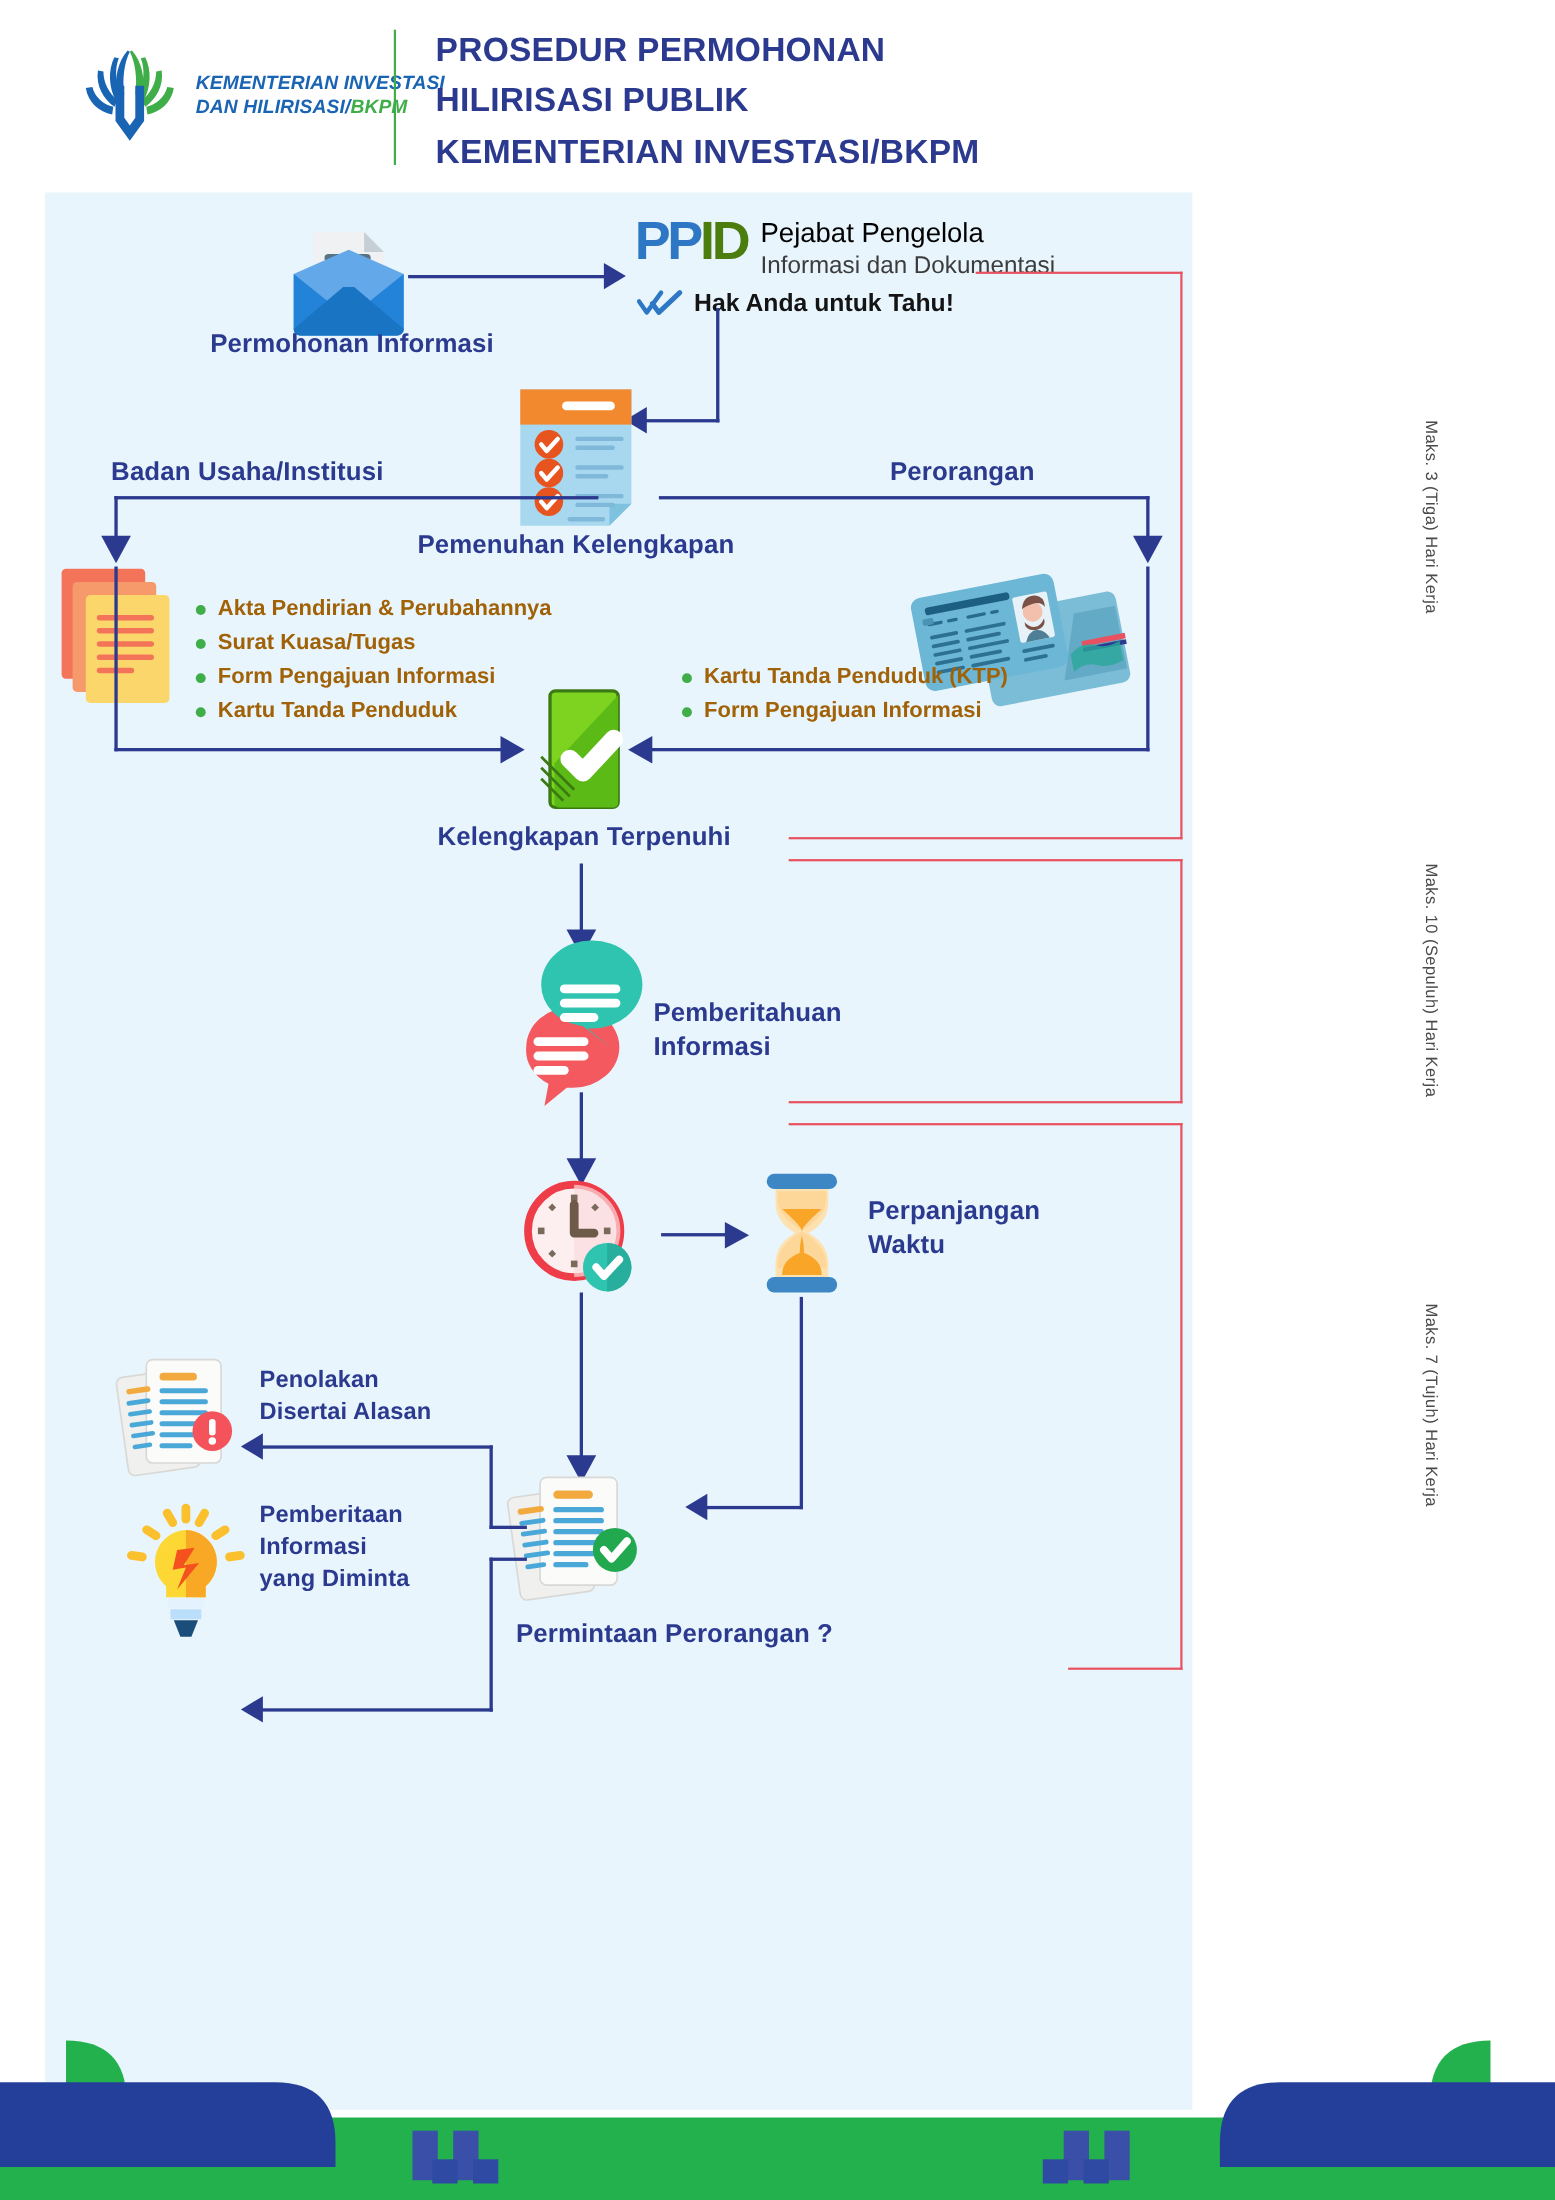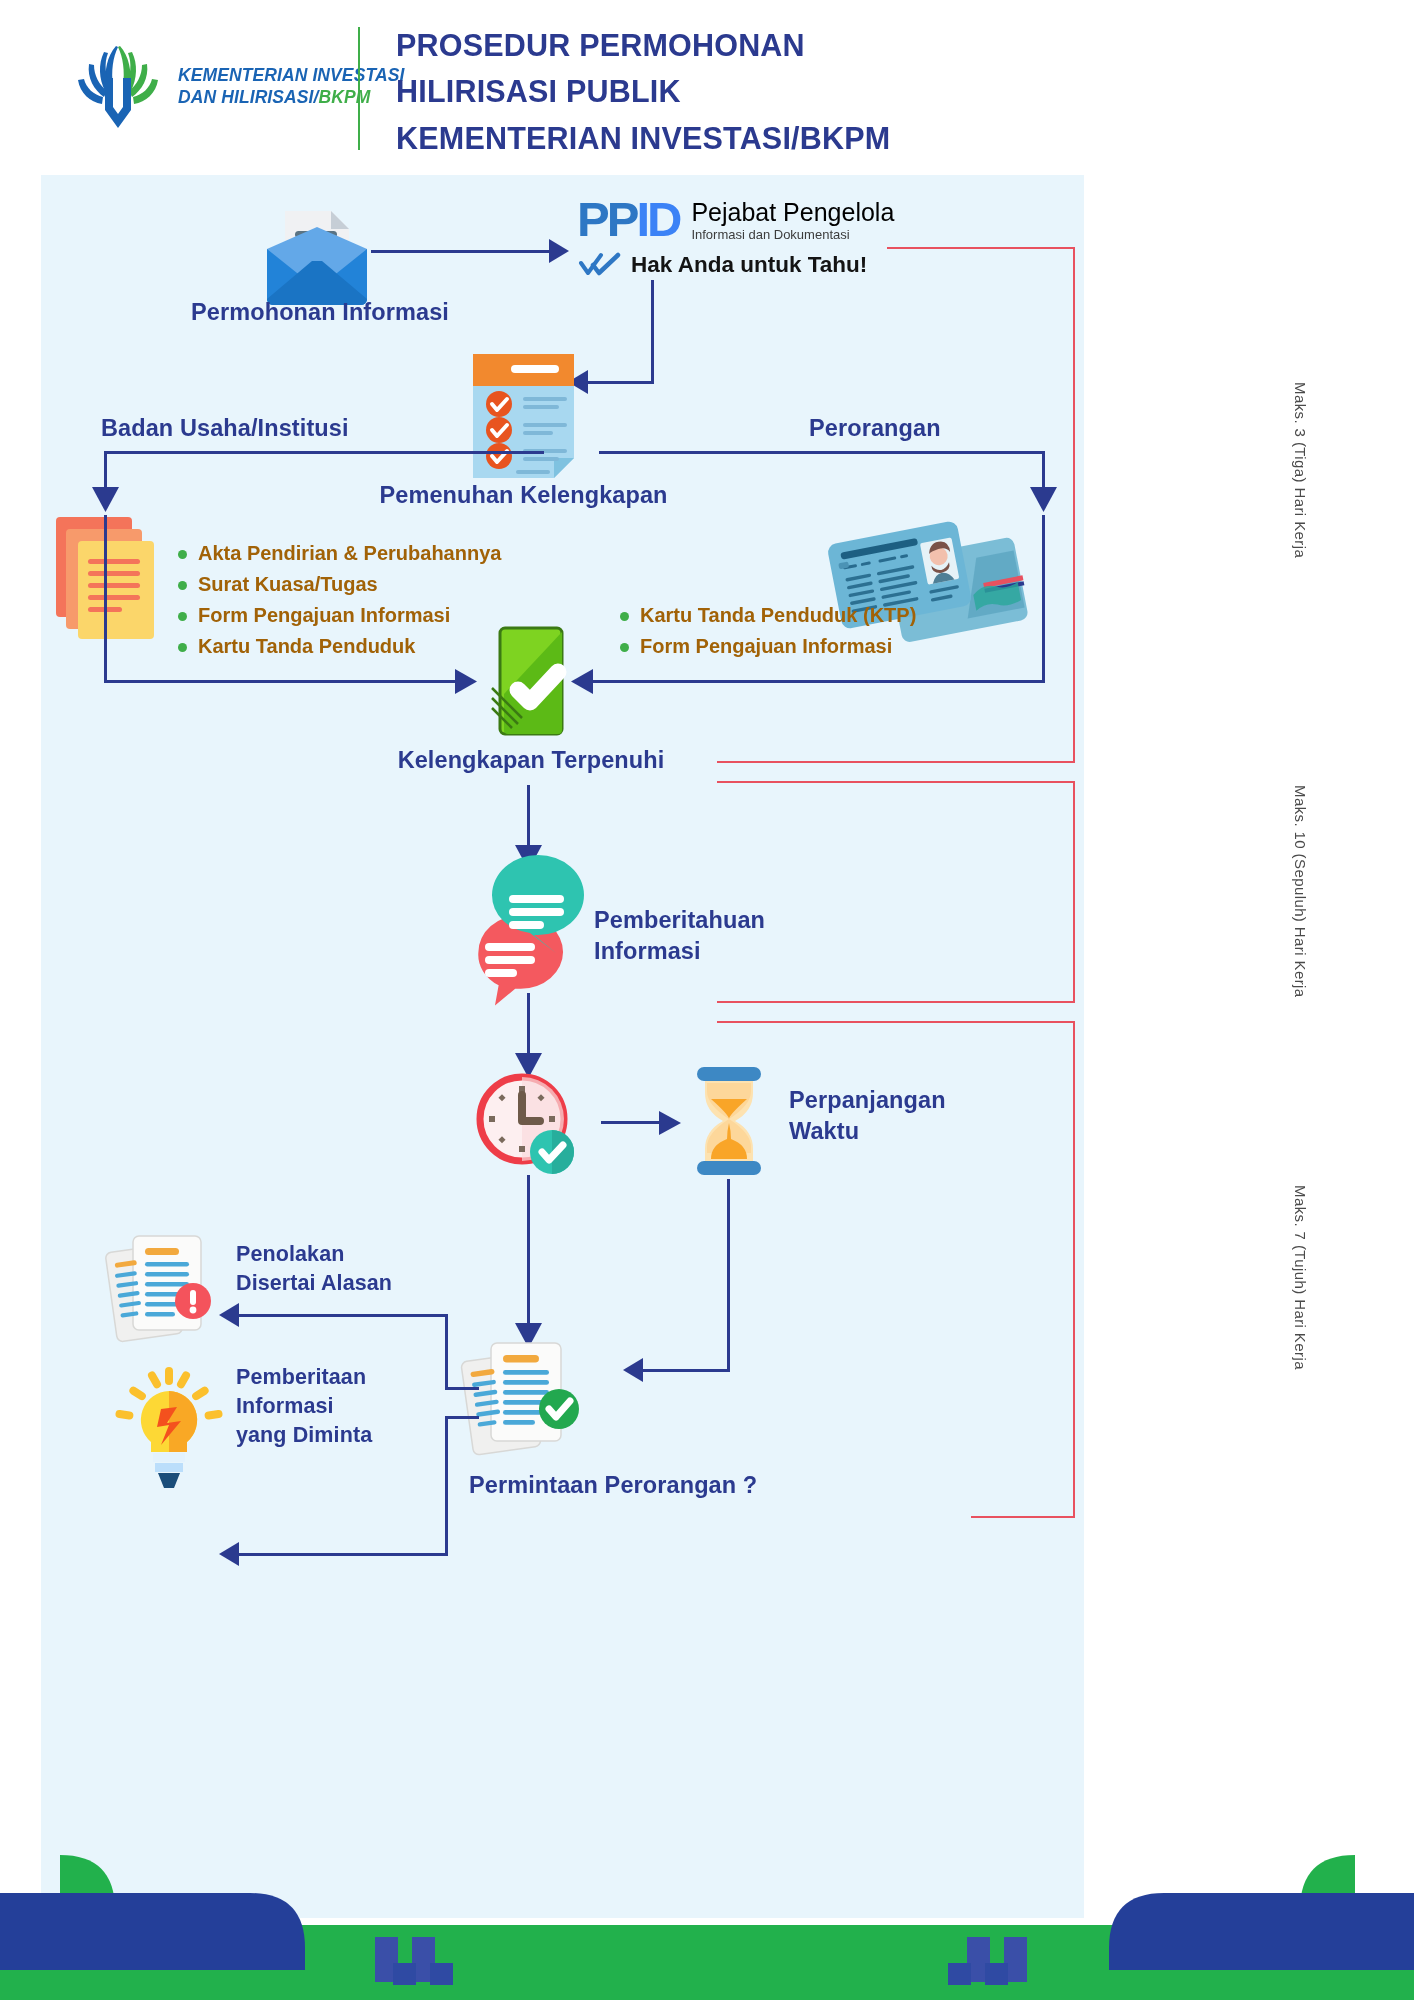--- a/index.html
+++ b/index.html
@@ -144,25 +144,25 @@
   <div class="abs lbl lbl-24" style="left:119px; top:122px; width:320px; text-align:center;">Permohonan Informasi</div>
 
   <div class="navy-line abs" style="left:330px; top:75px; width:182px; height:3px;"></div>
   <svg class="abs" style="left:508px; top:64px;" width="22" height="24">
     <path d="M0 0 L20 12 L0 24 Z" fill="#2b3a8f"></path>
   </svg>
 
   <div class="abs" style="left:536px; top:22px;">
     <div style="display:flex; align-items:flex-start; gap:12px;">
       <div style="font-size:49px; font-weight:bold; line-height:0.92; letter-spacing:-3px;">
-        <span style="color:#2e77c4;">PP</span><span style="color:#3b82f6;">ID</span>
+        <span style="color:#2e77c4;">PP</span><span style="color:#4d7c0f;">ID</span>
       </div>
       <div style="padding-top:2px;">
         <div style="font-size:25px; color:#000000; line-height:1.05;">Pejabat Pengelola</div>
-        <div style="font-size:13px; color:#3c3c3c; line-height:1.25; margin-top:2px;">Informasi dan Dokumentasi</div>
+        <div style="font-size:22px; color:#3c3c3c; line-height:1.25; margin-top:2px;">Informasi dan Dokumentasi</div>
       </div>
     </div>
     <div style="display:flex; align-items:center; gap:10px; margin-top:8px; margin-left:2px;">
       <svg width="42" height="24" viewBox="0 0 42 24">
         <path d="M2 10 L9 20 L22 2" fill="none" stroke="#2e77c4" stroke-width="4" stroke-linecap="round" stroke-linejoin="round"></path>
         <path d="M14 12 L20 20 L39 2" fill="none" stroke="#2e77c4" stroke-width="4.5" stroke-linecap="round" stroke-linejoin="round"></path>
       </svg>
       <span style="font-size:22.5px; font-weight:bold; color:#141414;">Hak Anda untuk Tahu!</span>
     </div>
   </div>

